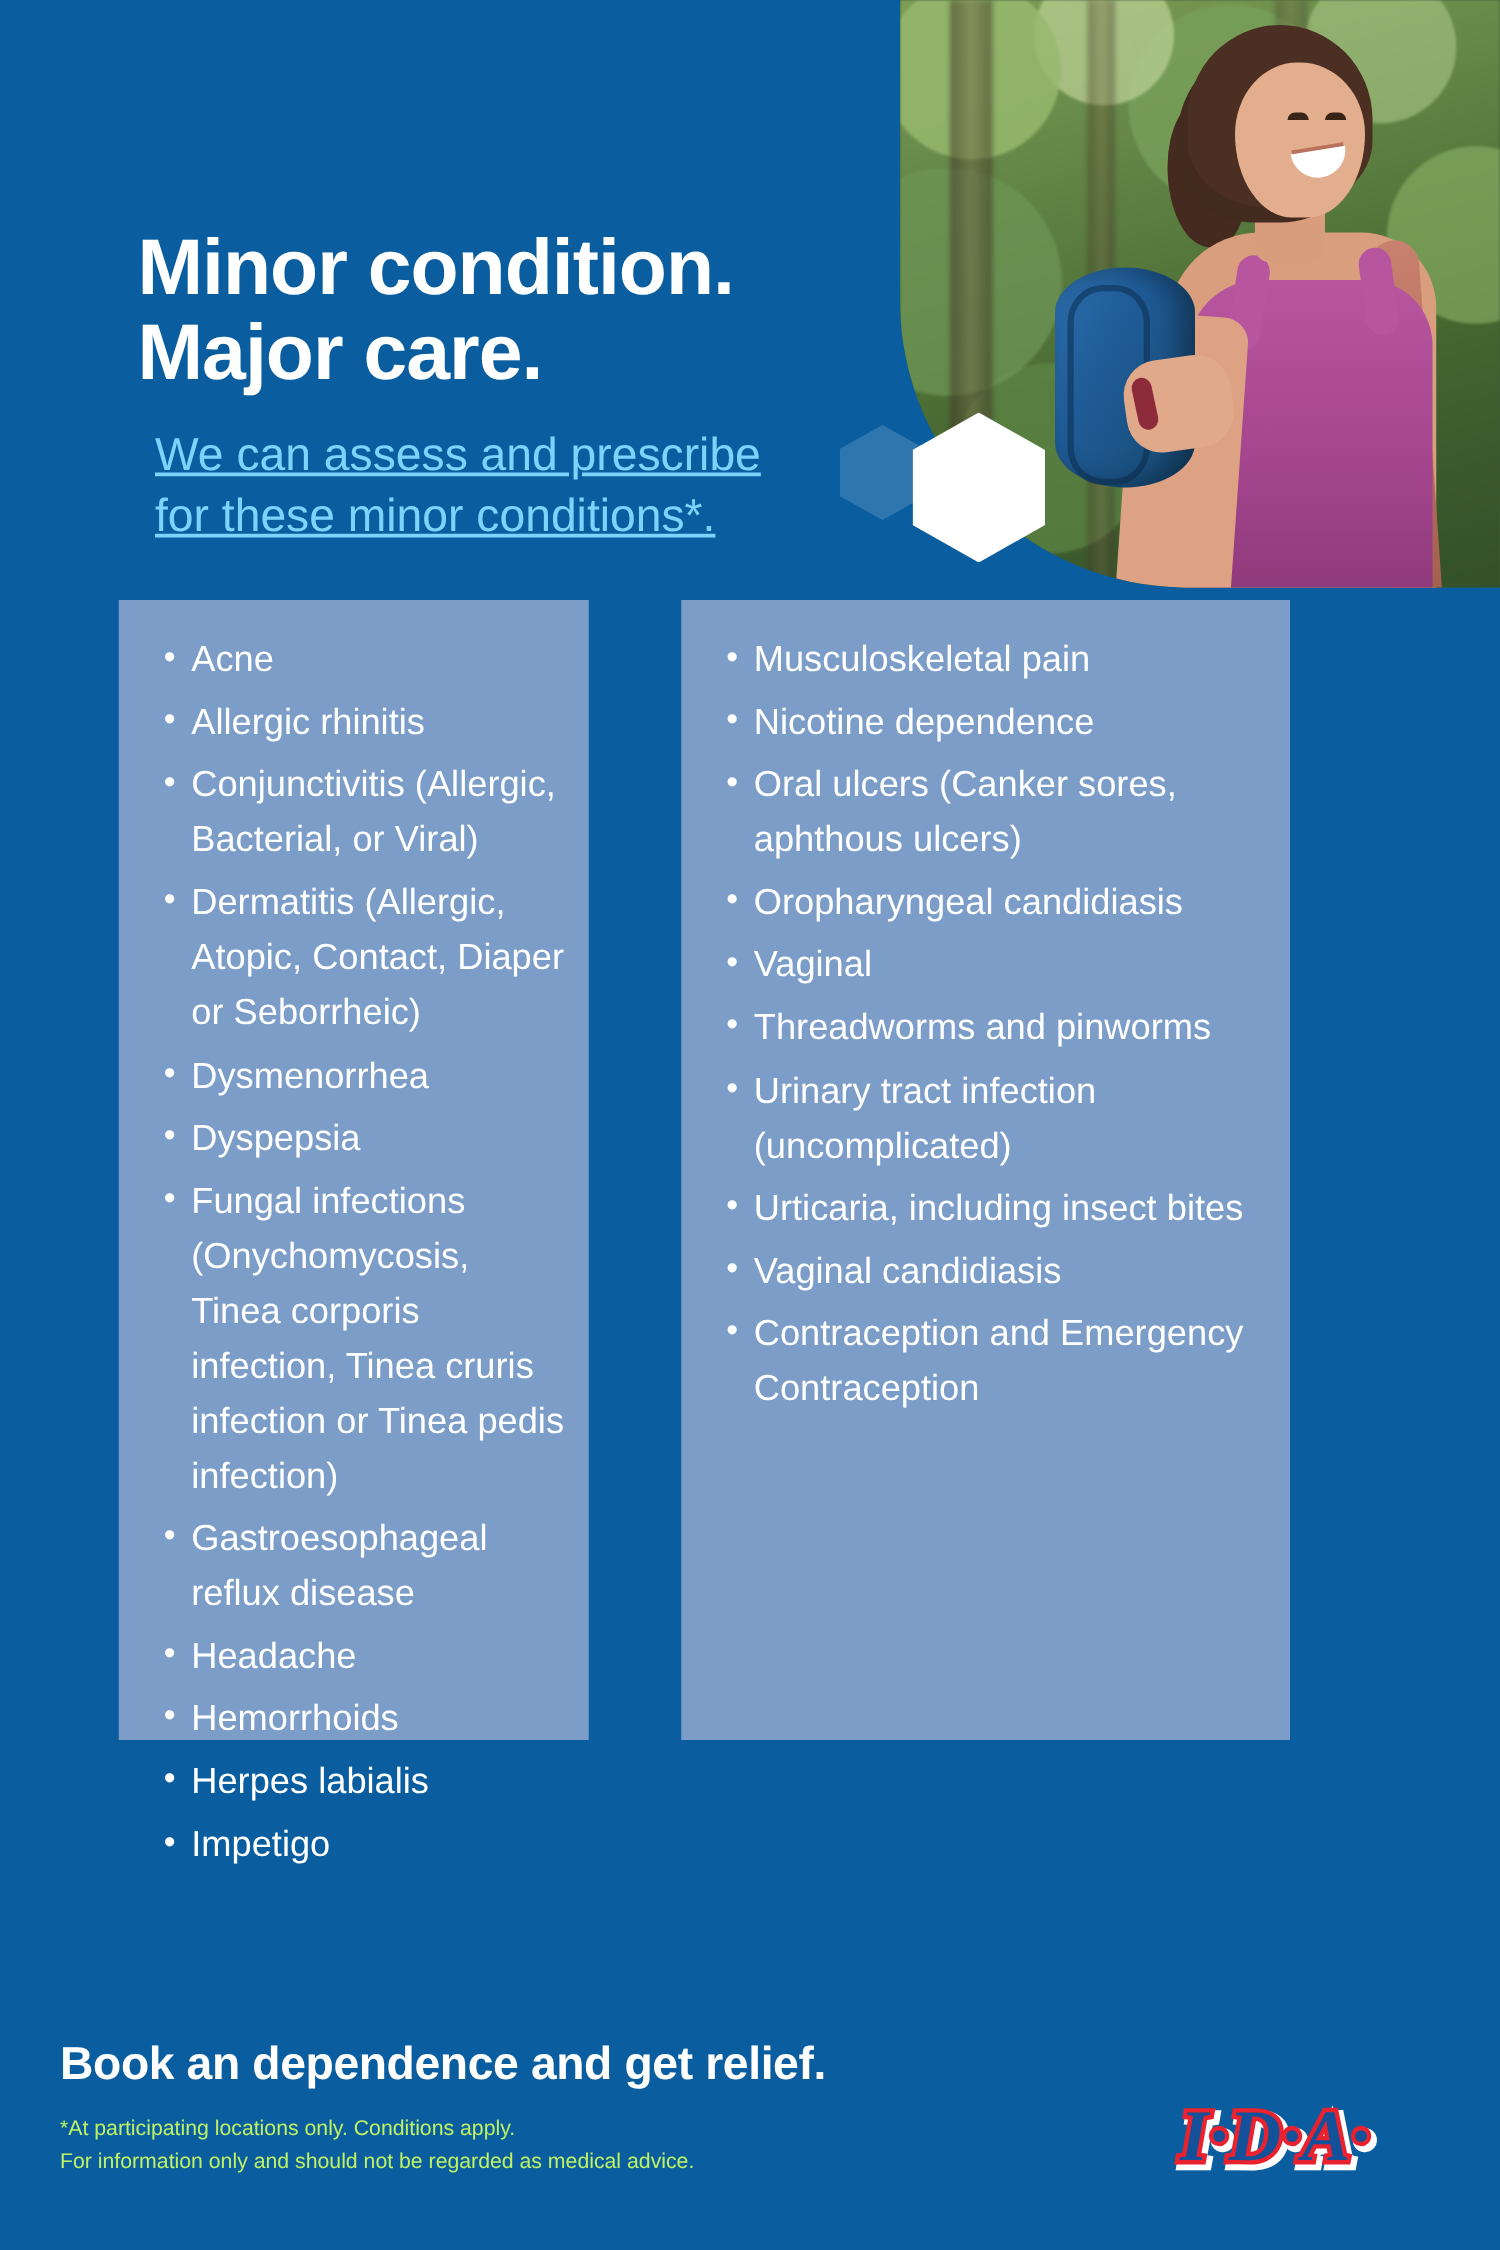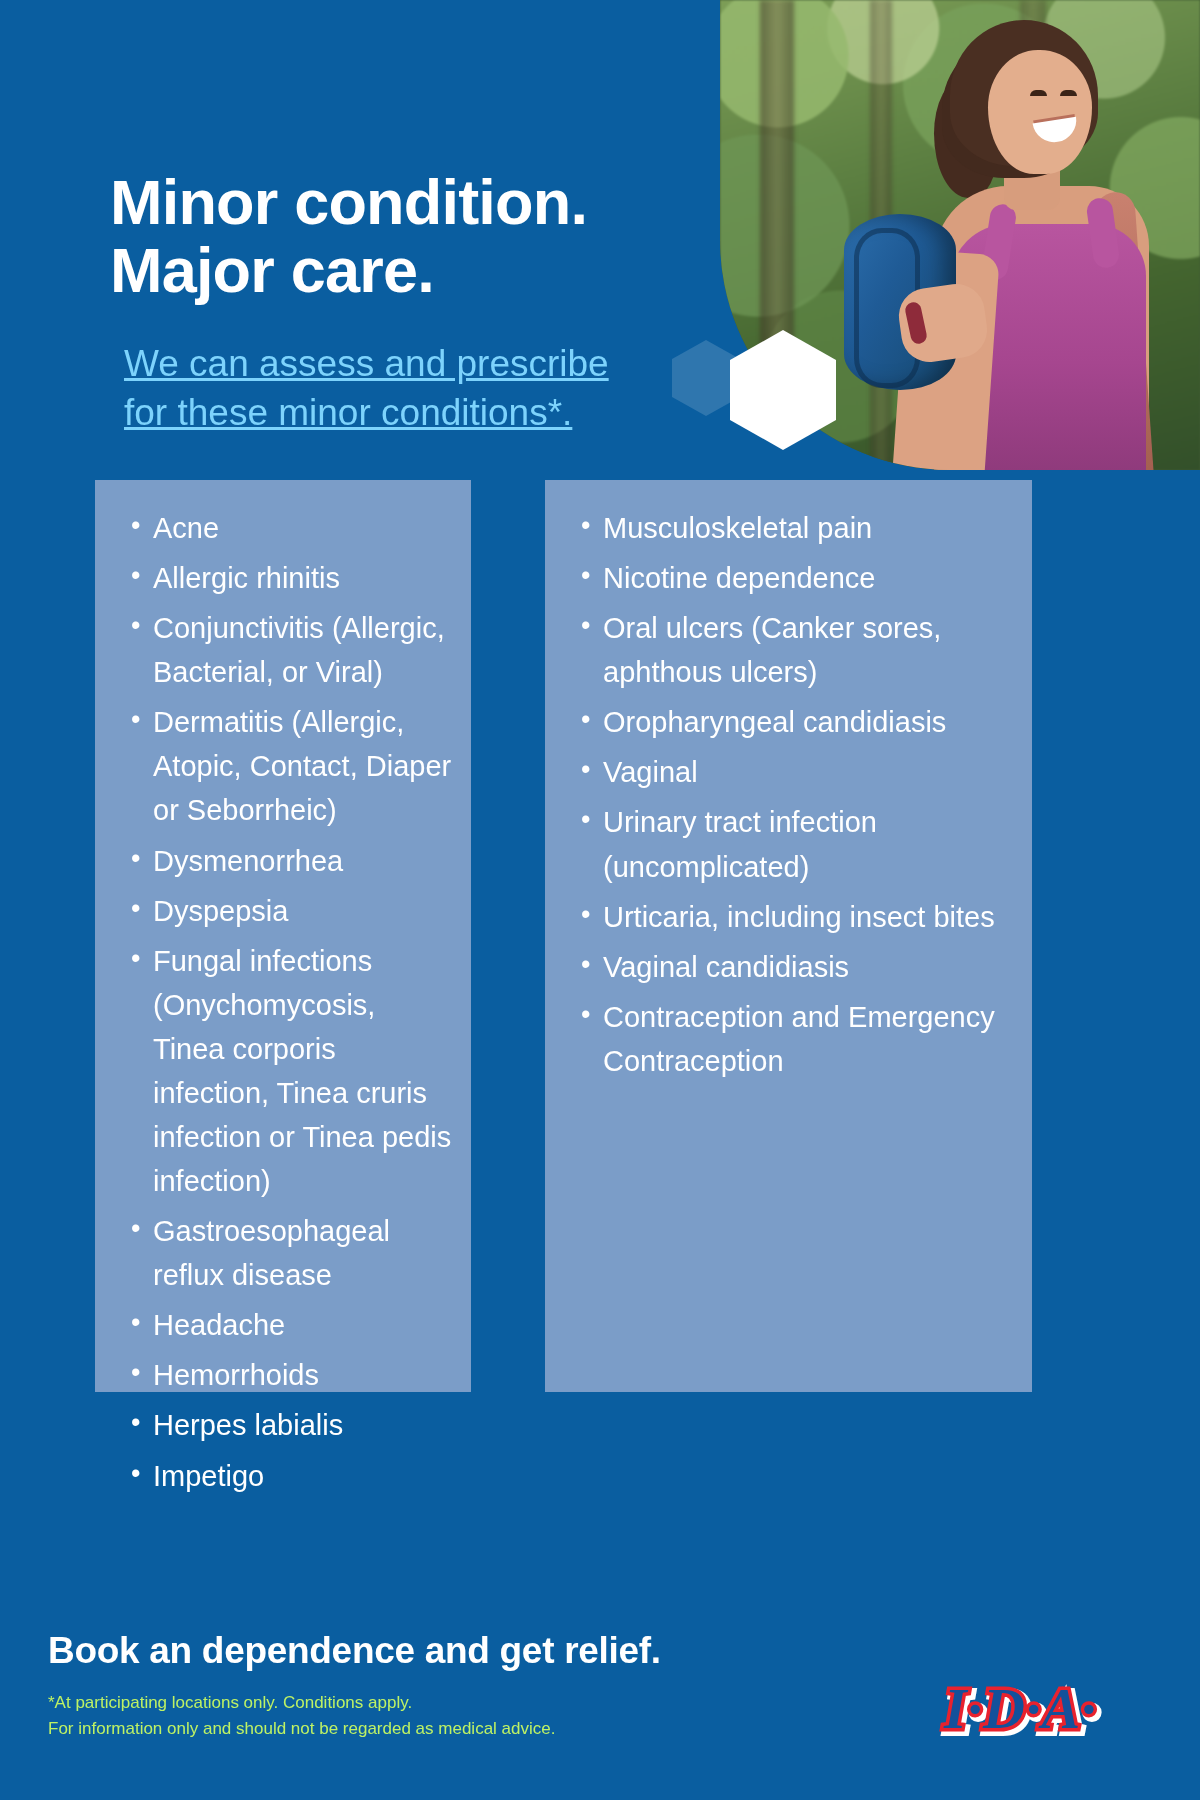--- a/index.html
+++ b/index.html
@@ -202,21 +202,21 @@
     top: 330px;
     width: 106px;
     height: 120px;
     background: #ffffff;
   }
 
   
   .headline {
     position: absolute;
     left: 110px;
-    top: 126px;
+    top: 138px;
     color: #ffffff;
     font-size: 63px;
     line-height: 1.08;
     font-weight: bold;
     letter-spacing: -0.8px;
     white-space: pre-line;
   }
   .subhead {
     position: absolute;
     left: 124px;
@@ -378,20 +378,21 @@
       </ul>
   </div>
 
   <div class="panel panel-right">
     <ul class="cond-list" id="list-right">
         <li>Musculoskeletal pain</li>
         <li>Nicotine dependence</li>
         <li>Oral ulcers (Canker sores, aphthous ulcers)</li>
         <li>Oropharyngeal candidiasis</li>
         <li>Vaginal</li>
+        <li>Threadworms and pinworms</li>
         <li>Urinary tract infection (uncomplicated)</li>
         <li>Urticaria, including insect bites</li>
         <li>Vaginal candidiasis</li>
         <li>Contraception and Emergency Contraception</li>
       </ul>
   </div>
 
   <div class="cta">Book an dependence and get relief.</div>
   <div class="disclaimer">*At participating locations only. Conditions apply.
  For information only and should not be regarded as medical advice.</div>

